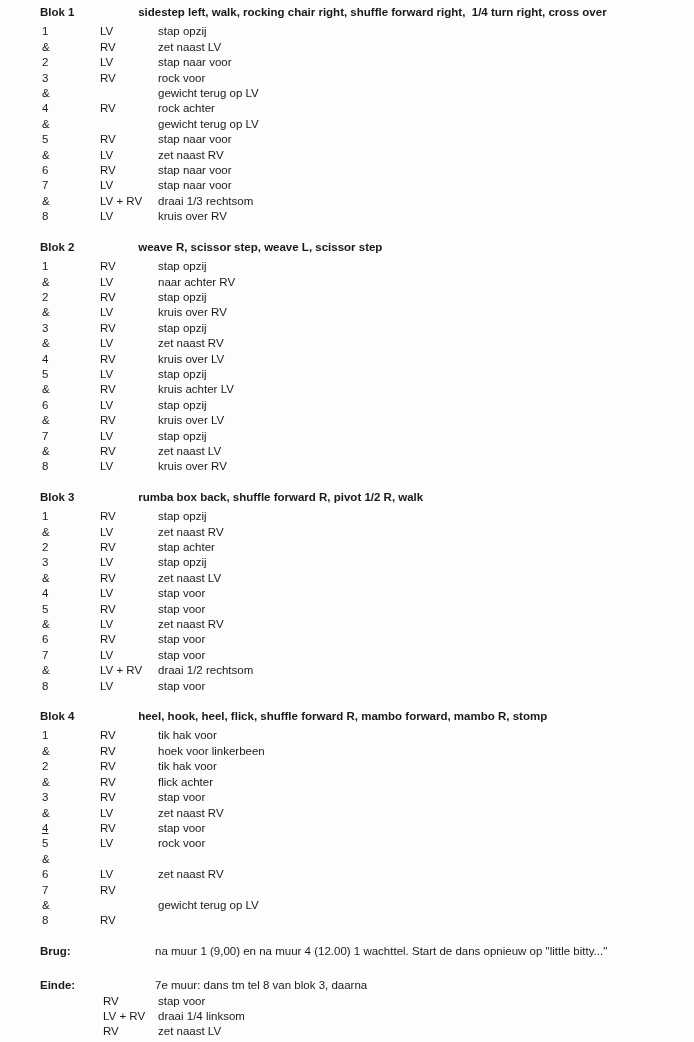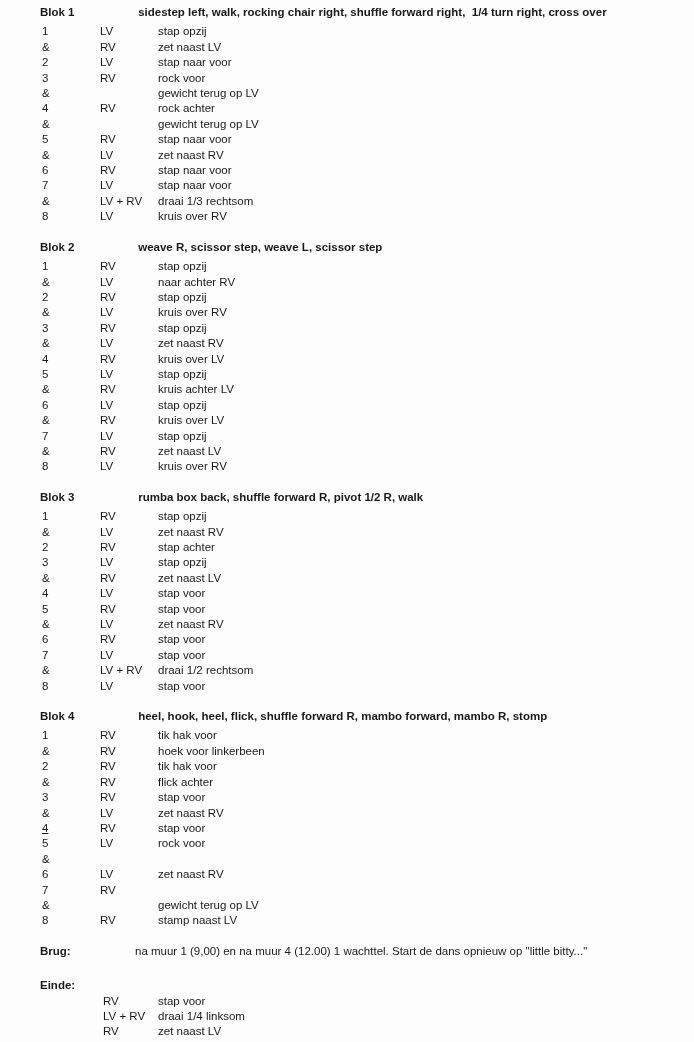--- a/index.html
+++ b/index.html
@@ -38,21 +38,21 @@
     display: grid;
     grid-template-columns: 58px 58px 1fr;
     margin-left: 34px;
   }
   .col-beat { }
   .col-beat.u { text-decoration: underline; }
   .col-foot { }
   .col-action { }
   .section.bridge { margin-bottom: 19px; }
   .bridge-row, .ending-head { display: flex; align-items: baseline; }
-  .side-text { flex: 1; }
+  .side-text { flex: 1; margin-left: 20px; }
   .ending-steps .step-row {
     grid-template-columns: 55px 1fr;
     margin-left: 95px;
   }
 </style>
 </head>
 <body>
 
 <div class="doc">
 
@@ -339,36 +339,36 @@
             <span class="col-foot">RV</span>
           </div>
           <div class="step-row">
             <span class="col-beat">&amp;</span>
             <span class="col-foot"></span>
             <span class="col-action">gewicht terug op LV</span>
           </div>
           <div class="step-row">
             <span class="col-beat">8</span>
             <span class="col-foot">RV</span>
-            <span class="col-action">stamp naast LV</span>
           </div>
         </div>
   </section>
 </div>
 
   <div class="section bridge">
     <div class="bridge-row">
       <span class="side-label">Brug:</span>
       <span class="side-text">na muur 1 (9,00) en na muur 4 (12.00) 1 wachttel. Start de dans opnieuw op "little bitty..."</span>
     </div>
   </div>
 
   <div class="section ending">
     <div class="ending-head">
       <span class="side-label">Einde:</span>
+      <span class="side-text">7e muur: dans tm tel 8 van blok 3, daarna</span>
     </div>
     <div class="ending-steps" id="ending-steps-host">
         <div class="step-row">
           <span class="col-foot">RV</span>
           <span class="col-action">stap voor</span>
         </div>
         <div class="step-row">
           <span class="col-foot">LV + RV</span>
           <span class="col-action">draai 1/4 linksom</span>
         </div>

